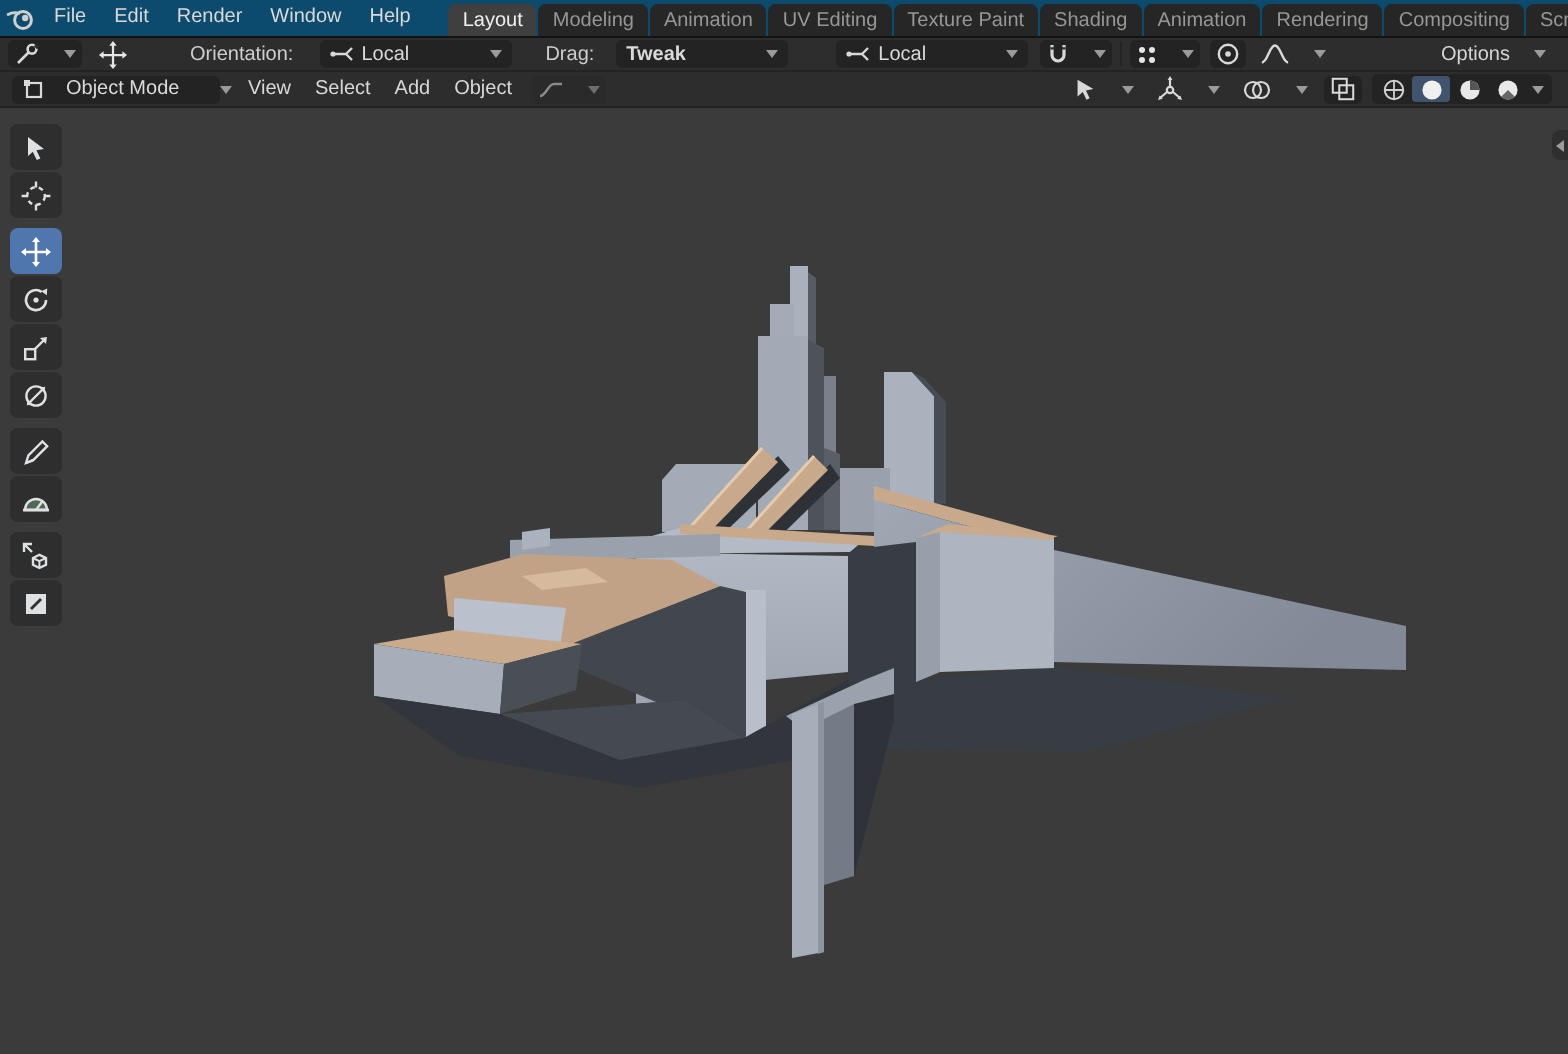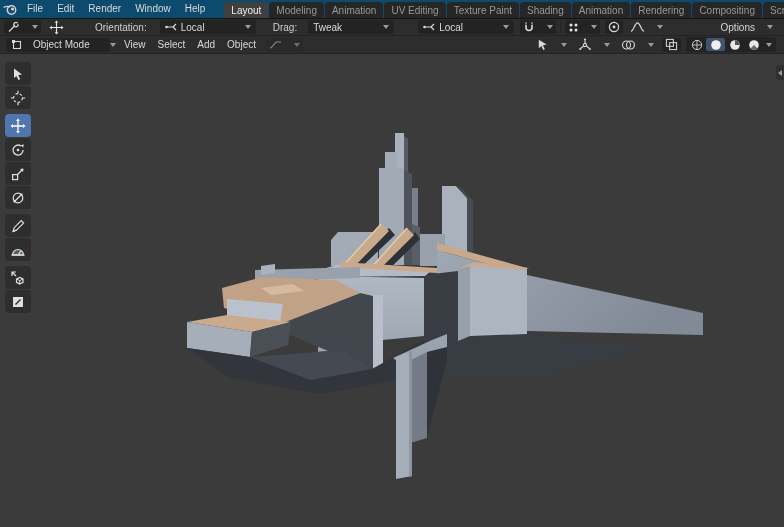--- a/index.html
+++ b/index.html
@@ -117,21 +117,21 @@
         <svg width="12" height="10" viewBox="0 0 12 10">
           <path d="M1 5h7M8 5 L11 2M8 5 L11 8" stroke="#d9d9d9" stroke-width="1.2" fill="none"></path>
           <circle cx="1.5" cy="5" r="1.3" fill="#d9d9d9"></circle>
         </svg>
       </span>
       <span>Local</span>
       <span class="spacer"></span>
       <span class="chev"></span>
     </span>
     <span class="label" style="margin-left:12px;">Drag:</span>
-    <span class="widget" style="width:86px; margin-left:6px;">
+    <span class="widget" style="width:86px; margin-left:6px;font-weight:bold;">
       <span>Tweak</span>
       <span class="spacer"></span>
       <span class="chev"></span>
     </span>
     <span class="widget" style="width:96px; margin-left:24px;">
       <span class="icon">
         <svg width="12" height="10" viewBox="0 0 12 10">
           <path d="M1 5h7M8 5 L11 2M8 5 L11 8" stroke="#d9d9d9" stroke-width="1.2" fill="none"></path>
           <circle cx="1.5" cy="5" r="1.3" fill="#d9d9d9"></circle>
         </svg>

